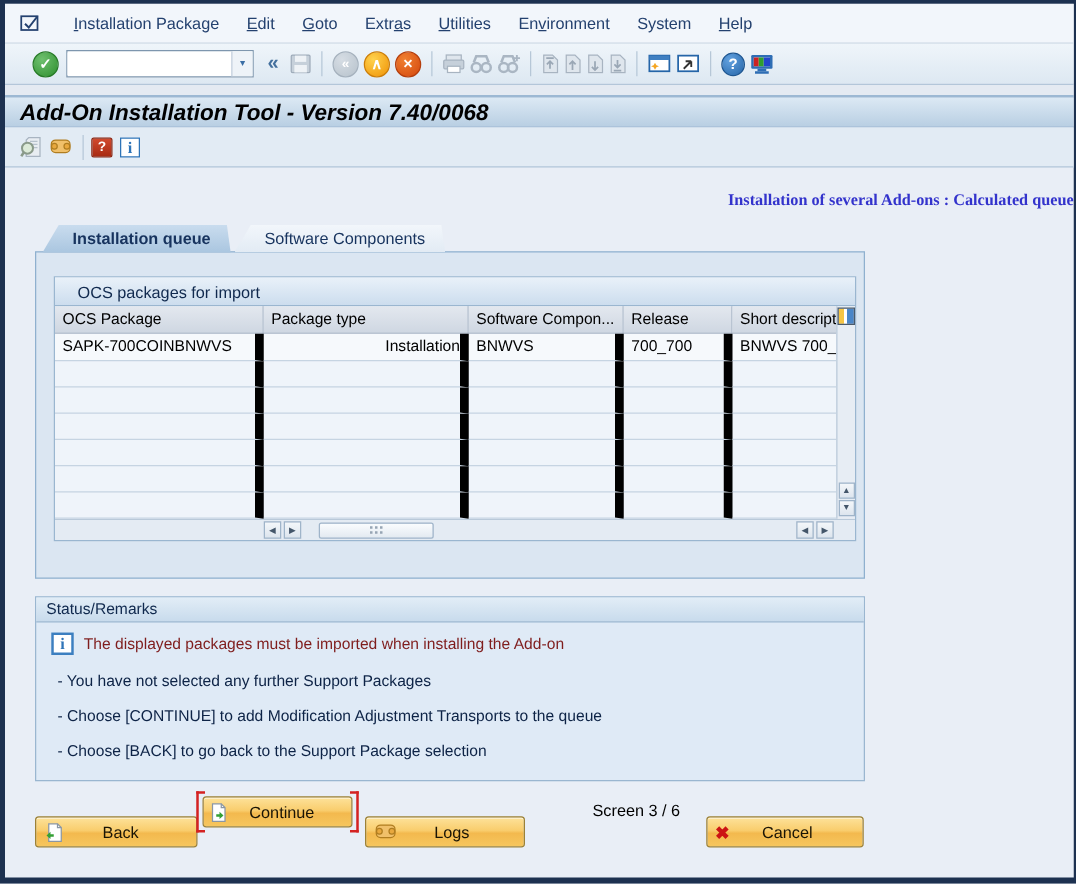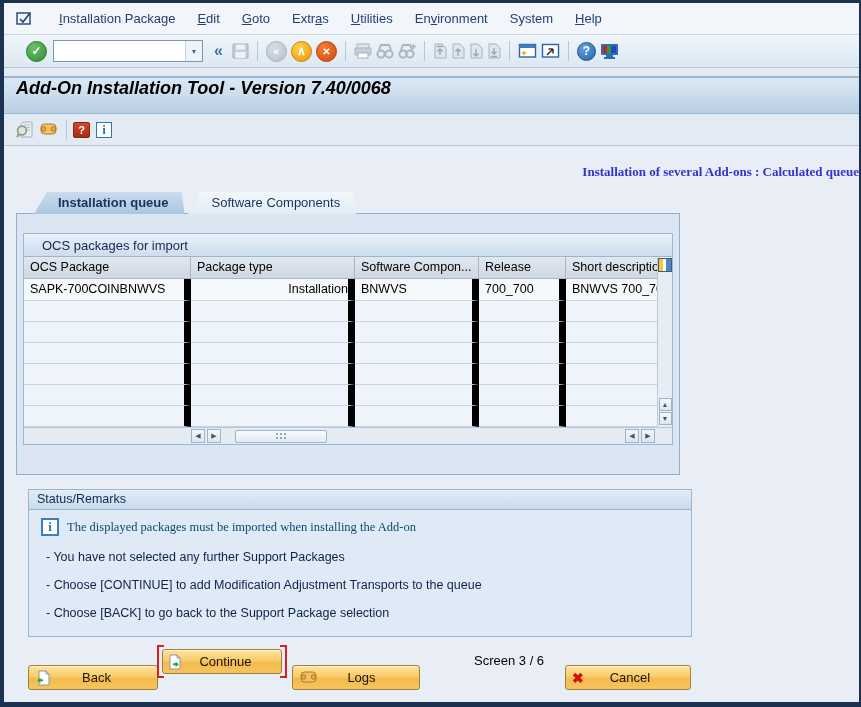--- a/index.html
+++ b/index.html
@@ -28,23 +28,23 @@
   .cmd { display:flex; align-items:center; height:22px; width:150px; background:#fff;
          border:1px solid #7e96ae; margin:0 4px; }
   .cmd input { flex:1; border:none; outline:none; height:18px; font-size:12px; padding:0 4px; min-width:0; }
   .cmd .dd { width:17px; height:100%; display:flex; align-items:center; justify-content:center;
              font-size:7px; color:#3b6ea5; border-left:1px solid #c3d0dd; background:#eef3f8; }
   .collapse { color:#44709e; font-size:16px; font-weight:bold; margin:0 7px; }
   .sep { width:1px; height:20px; background:#b6c7d7; margin:0 6px; }
 
   
   .gapband { height:8px; background:#e4eaf2; }
-  .titlebar { height:38px; background:linear-gradient(180deg,#dcE9f4,#b9cfe3);
+  .titlebar { height:26px; background:linear-gradient(180deg,#dcE9f4,#b9cfe3);
               border-top:2px solid #9cb8d3; border-bottom:1px solid #9cb8d3;
-              display:flex; align-items:flex-start; padding-left:12px; }
+              display:flex; align-items:flex-end; padding-left:12px; }
   .titlebar span { font-size:18px; font-weight:bold; font-style:italic; color:#000; }
 
   
   .apptb { height:32px; background:#e2ebf4; border-bottom:1px solid #b3c6d9;
            display:flex; align-items:center; padding-left:10px; }
   .book { width:17px; height:16px; background:linear-gradient(180deg,#d14a2e,#a82a12); border:1px solid #8c2410;
           border-radius:2px; color:#fff; font-weight:bold; font-size:11px;
           display:inline-flex; align-items:center; justify-content:center; }
   .infobox { width:16px; height:16px; background:#fff; border:1px solid #2e74b8; color:#2e74b8;
              font-family:"Liberation Serif", serif; font-weight:bold; font-size:13px;
@@ -54,22 +54,22 @@
   .heading { margin:18px 0 0 150px; font-family:Liberation Serif, serif;
              font-weight:bold; font-size:13px; color:#3333cc;text-align:right; }
 
   .tabs { display:flex; margin:12px 0 0 30px; height:22px; position:relative; z-index:2; }
   .tab { position:relative; height:22px; line-height:22px; padding:0 16px 0 24px; font-size:13px; color:#17335e;
          clip-path:polygon(13px 0, calc(100% - 3px) 0, 100% 100%, 0 100%);
          filter:drop-shadow(0 -1px 0 #8fb0cf) drop-shadow(1px 0 0 #8fb0cf) drop-shadow(-1px 0 0 #8fb0cf); }
   .tab.active { background:linear-gradient(180deg,#c9dcee,#aac6e0); font-weight:bold; }
   .tab.inactive { background:linear-gradient(180deg,#f2f6fb,#e2ebf4); margin-left:3px; }
 
-  .panel { width:664px; margin-left:12px; margin-top:-1px; background:#dbe6f2;
-           border:1px solid #8fb0cf; padding:19px 6px 24px 6px; height:262px; }
+  .panel { width:664px; margin-left:24px; margin-top:-1px; background:#dbe6f2;
+           border:1px solid #8fb0cf; padding:19px 6px 24px 14px; height:262px; }
 
   .groupbox { border:1px solid #9ab6d0; background:#eaf1f8; }
   .ghead { height:23px; background:linear-gradient(180deg,#e9f1f9,#ccddEe); border-bottom:1px solid #9ab6d0;
            display:flex; align-items:center; padding-left:18px; font-size:13px; color:#10294e; }
   .tbody-wrap { display:flex; }
   .rows { flex:1; min-width:0; }
   .thead { display:flex; height:22px; }
   .th { background:linear-gradient(180deg,#e3e8ef,#cfd7e2); border-right:1px solid #aab6c6;
         border-bottom:1px solid #aab6c6; font-size:12.5px; color:#000; padding:3px 0 0 6px;
         white-space:nowrap; overflow:hidden; }
@@ -96,21 +96,21 @@
 
   
   .statusbox { width:664px; margin:14px 0 0 24px; border:1px solid #9ab6d0; background:#dfeaf6; height:148px; }
   .shead { height:20px; background:linear-gradient(180deg,#e2edf7,#c8dbec); border-bottom:1px solid #9ab6d0;
            font-size:12.5px; color:#10294e; padding:2px 0 0 8px; }
   .sbody { padding:8px 12px; }
   .iline { display:flex; align-items:center; gap:8px; }
   .infoico { width:18px; height:18px; background:#fff; border:2px solid #3c7fc0; color:#2e74b8;
              font-family:"Liberation Serif", serif; font-weight:bold; font-size:13px; flex:0 0 auto;
              display:flex; align-items:center; justify-content:center; }
-  .stext { font-size:12.5px; color:#0c4a6e;font-family:Liberation Serif, serif; }
+  .stext { font-size:12.5px; color:#7f1d1d; }
   .sline { font-size:12.5px; color:#0d2346; margin:14px 0 0 5px; }
 
   
   .footer { position:relative; height:34px; margin-top:12px; }
   .fbtn { position:absolute; top:16px; height:25px; display:flex; align-items:center;
           background:linear-gradient(180deg,#fde29a 0%,#f9cd6d 45%,#f3b94e 55%,#f6c65e 100%);
           border:1px solid #9c8136; border-radius:3px; font-size:13px; color:#1a1405;
           box-shadow:inset 0 1px 0 rgba(255,255,255,.6); }
   .fbtn .fico { margin-left:6px; display:inline-flex; }
   .fbtn .flbl { flex:1; text-align:center; margin-right:14px; }

